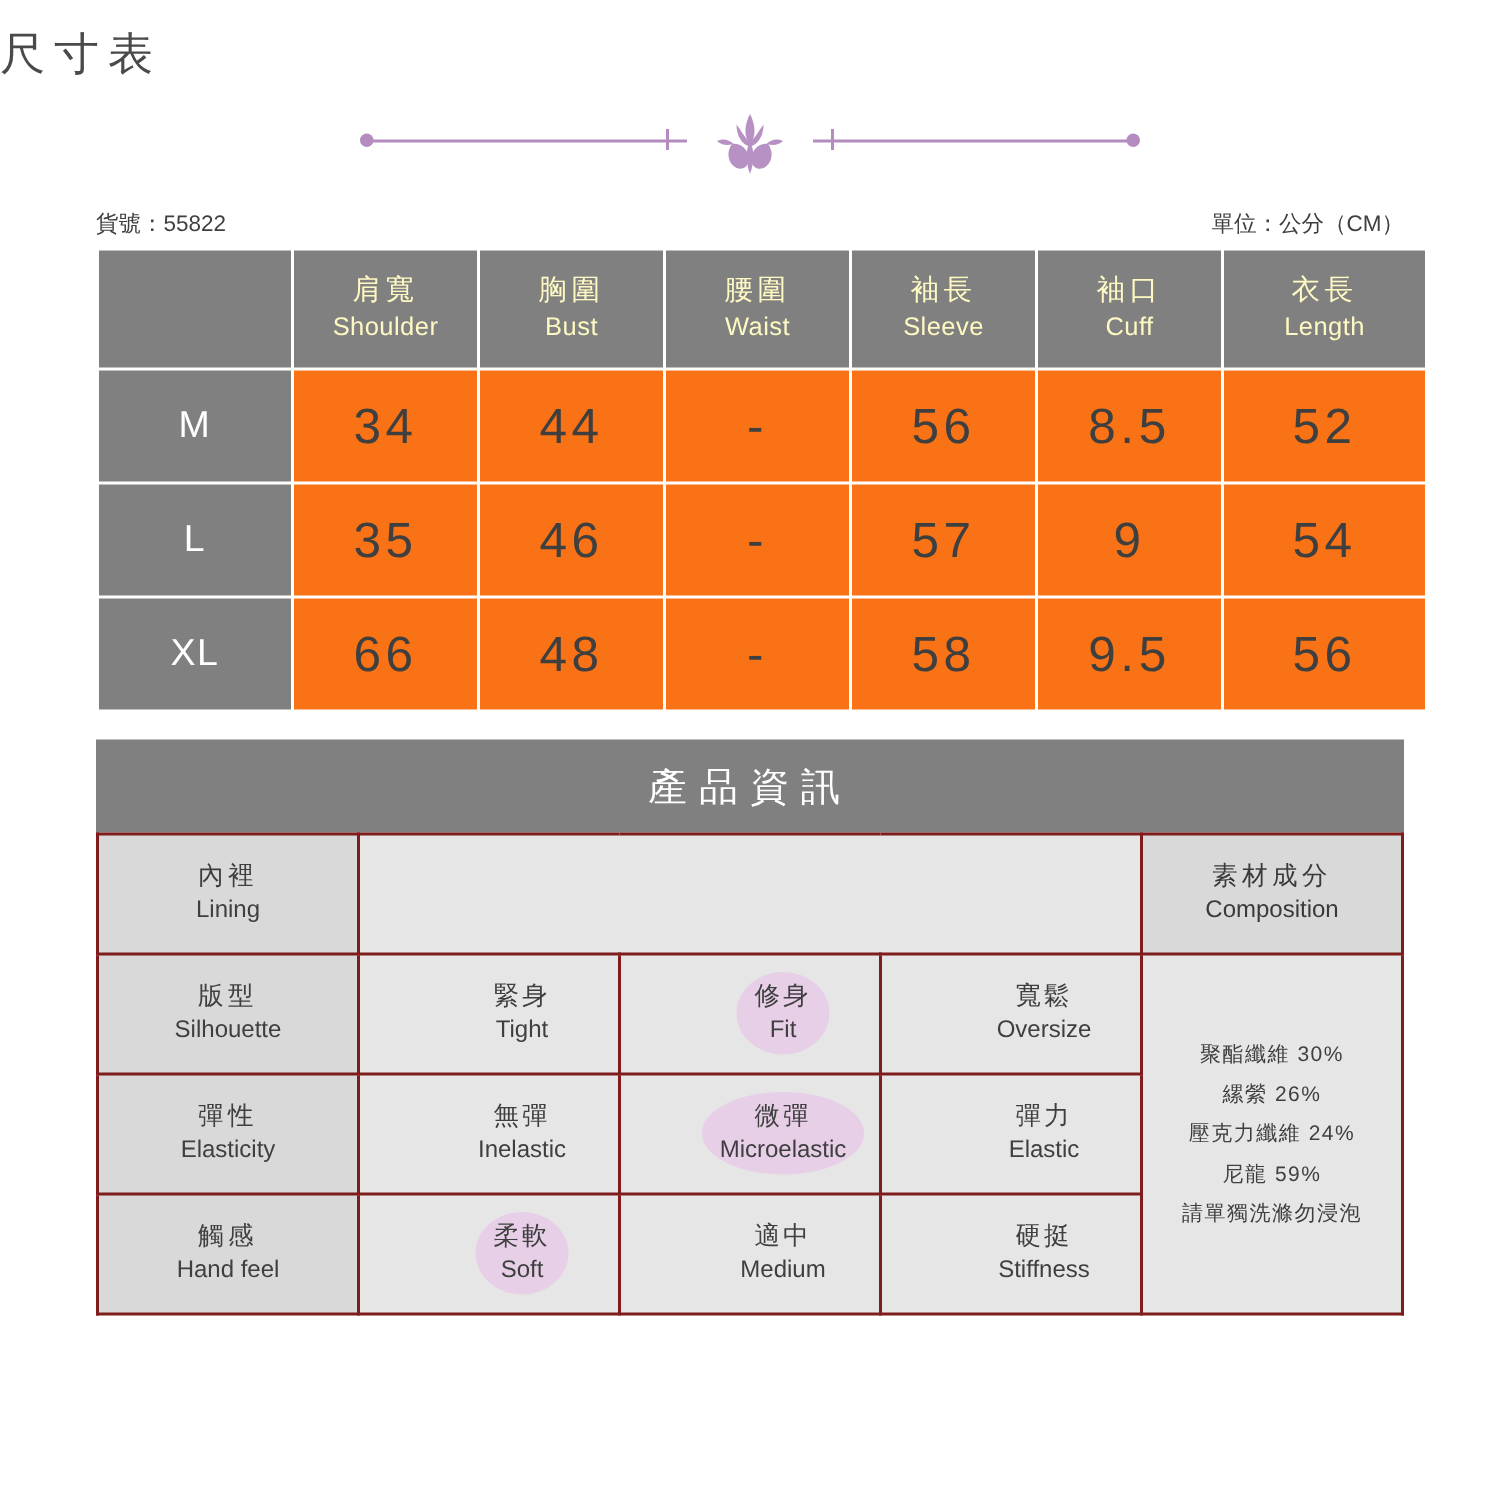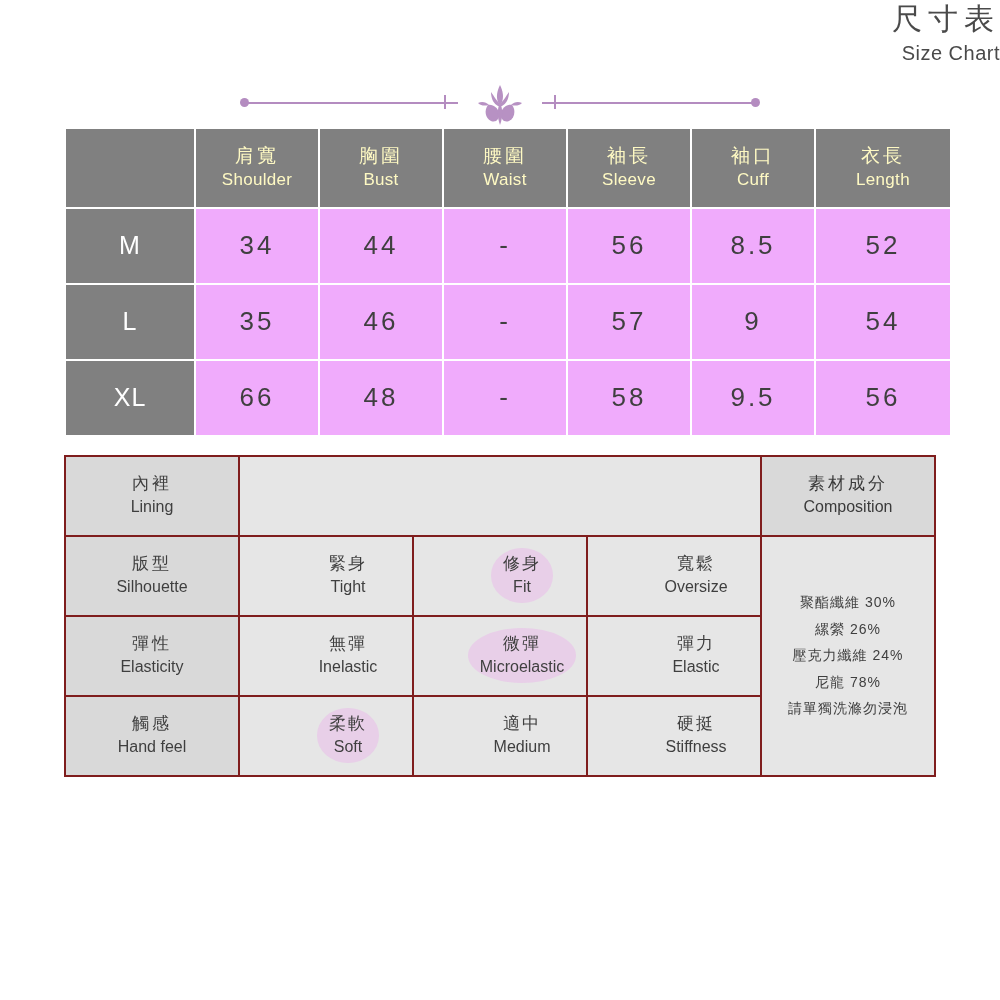--- a/index.html
+++ b/index.html
@@ -17,21 +17,22 @@
   }
   .page {
     width: 1000px;
     height: 1000px;
     position: relative;
     box-sizing: border-box;
   }
 
   
   .header {
-    text-align: right;
+    text-align: left;
+    padding-top: 18px;
   }
   .title-cn {
     font-size: 30px;
     letter-spacing: 6px;
     color: #4a4a4a;
     line-height: 1.25;
   }
   .title-en {
     font-size: 20px;
     color: #4a4a4a;
@@ -114,23 +115,23 @@
     letter-spacing: 3px;
     display: block;
   }
   .size-table thead th .en {
     font-size: 17px;
     display: block;
     letter-spacing: 0.3px;
   }
   .size-table thead th.corner { background: #808080; }
   .size-table tbody td {
-    background: #f0abfc;
+    background: #f97316;
     height: 74px;
-    font-size: 26px;
+    font-size: 33px;
     color: #3f3f3f;
     letter-spacing: 3px;
   }
   .size-table tbody td.sz {
     background: #808080;
     color: #ffffff;
     font-size: 25px;
     letter-spacing: 1px;
   }
   .inch-note {
@@ -225,21 +226,20 @@
   .comp-body div { white-space: nowrap; }
   .lining-blank { background: #e6e6e6; }
 </style>
 </head>
 <body>
 
 <div class="page">
 
   <div class="header">
     <div class="title-cn">尺寸表</div>
-    <div class="title-en">Size Chart</div>
   </div>
 
   <div class="divider">
     <span class="dot left"></span>
     <span class="line left"></span>
     <span class="tick l"></span>
     <span class="tick r"></span>
     <span class="line right"></span>
     <span class="dot right"></span>
     <span class="flower">
@@ -251,20 +251,24 @@
           <path d="M24 26 C20 31, 21 39, 27 42 C32 44, 36 40, 35 34 C34 29, 29 25, 24 26 Z"></path>
           <path d="M48 26 C52 31, 51 39, 45 42 C40 44, 36 40, 37 34 C38 29, 43 25, 48 26 Z"></path>
           <path d="M36 24 C33 30, 33 38, 36 46 C39 38, 39 30, 36 24 Z"></path>
           <path d="M14 24 C18 22, 22 23, 25 26 C21 27, 17 27, 14 24 Z"></path>
           <path d="M58 24 C54 22, 50 23, 47 26 C51 27, 55 27, 58 24 Z"></path>
         </g>
       </svg>
     </span>
   </div>
 
+  <div class="meta">
+    <div>貨號：55822</div>
+    <div>單位：公分（CM）</div>
+  </div>
 
   <table class="size-table">
     <thead>
       <tr>
         <th class="corner" style="width:128px"></th>
         <th style="width:122px">
           <span class="cn">肩寬</span>
           <span class="en">Shoulder</span>
         </th>
         <th style="width:122px">
@@ -315,20 +319,21 @@
         <td>-</td>
         <td>58</td>
         <td>9.5</td>
         <td>56</td>
       </tr>
     </tbody>
   </table>
 
 
   <div class="prod-wrap">
+    <div class="prod-title">產品資訊</div>
     <table class="prod-table">
       <tbody>
 
         <tr>
           <td class="label-cell">
             <span class="cn">內裡</span>
             <span class="en">Lining</span>
           </td>
           <td class="lining-blank" colspan="3"></td>
           <td class="comp-head" rowspan="1">
@@ -357,21 +362,21 @@
           <td class="opt-cell">
             <span class="opt-inner">
               <span class="cn">寬鬆</span>
               <span class="en">Oversize</span>
             </span>
           </td>
           <td class="comp-body" rowspan="3">
             <div>聚酯纖維 30%</div>
             <div>縲縈 26%</div>
             <div>壓克力纖維 24%</div>
-            <div>尼龍 78%</div>
+            <div>尼龍 59%</div>
             <div>請單獨洗滌勿浸泡</div>
           </td>
         </tr>
 
         <tr>
           <td class="label-cell">
             <span class="cn">彈性</span>
             <span class="en">Elasticity</span>
           </td>
           <td class="opt-cell">

